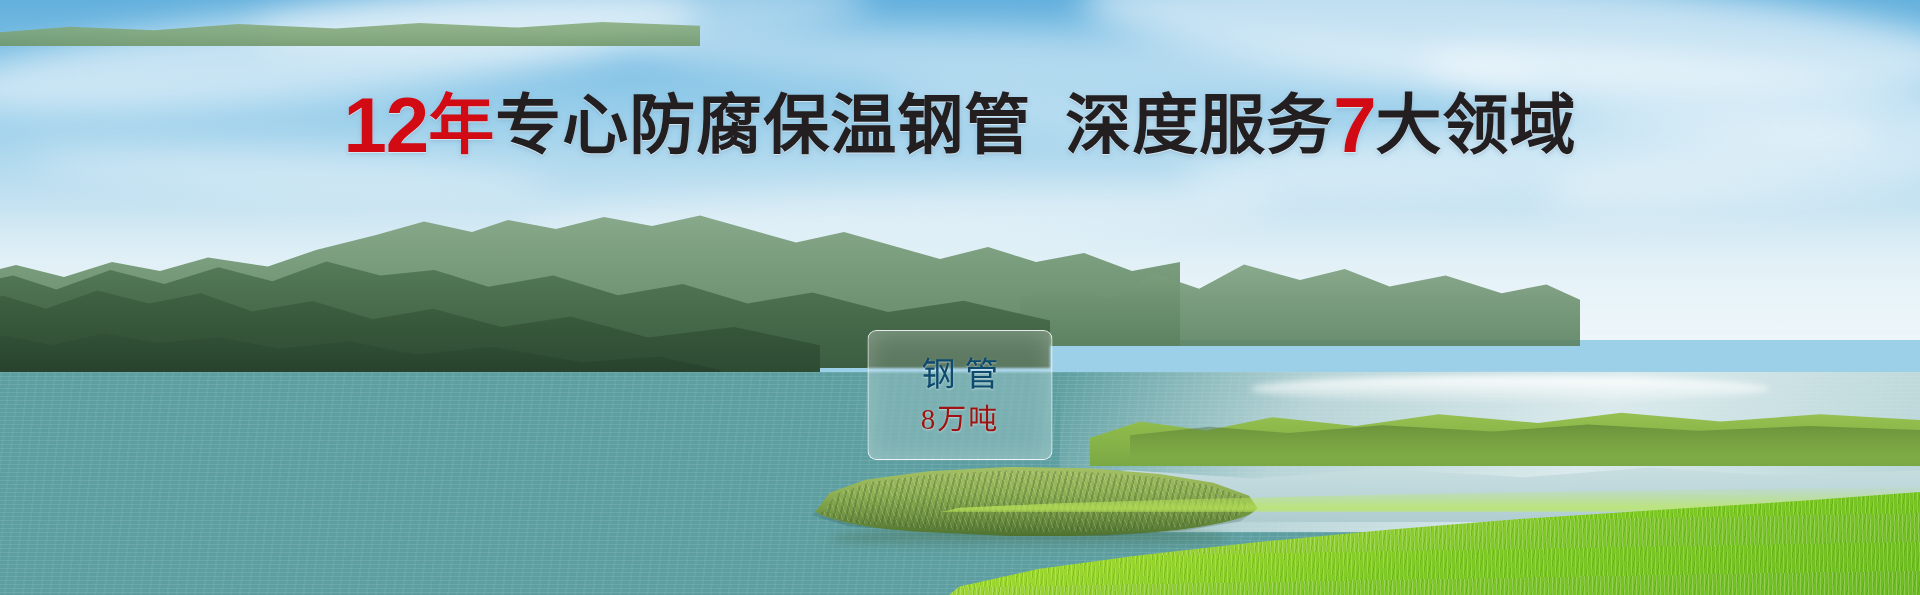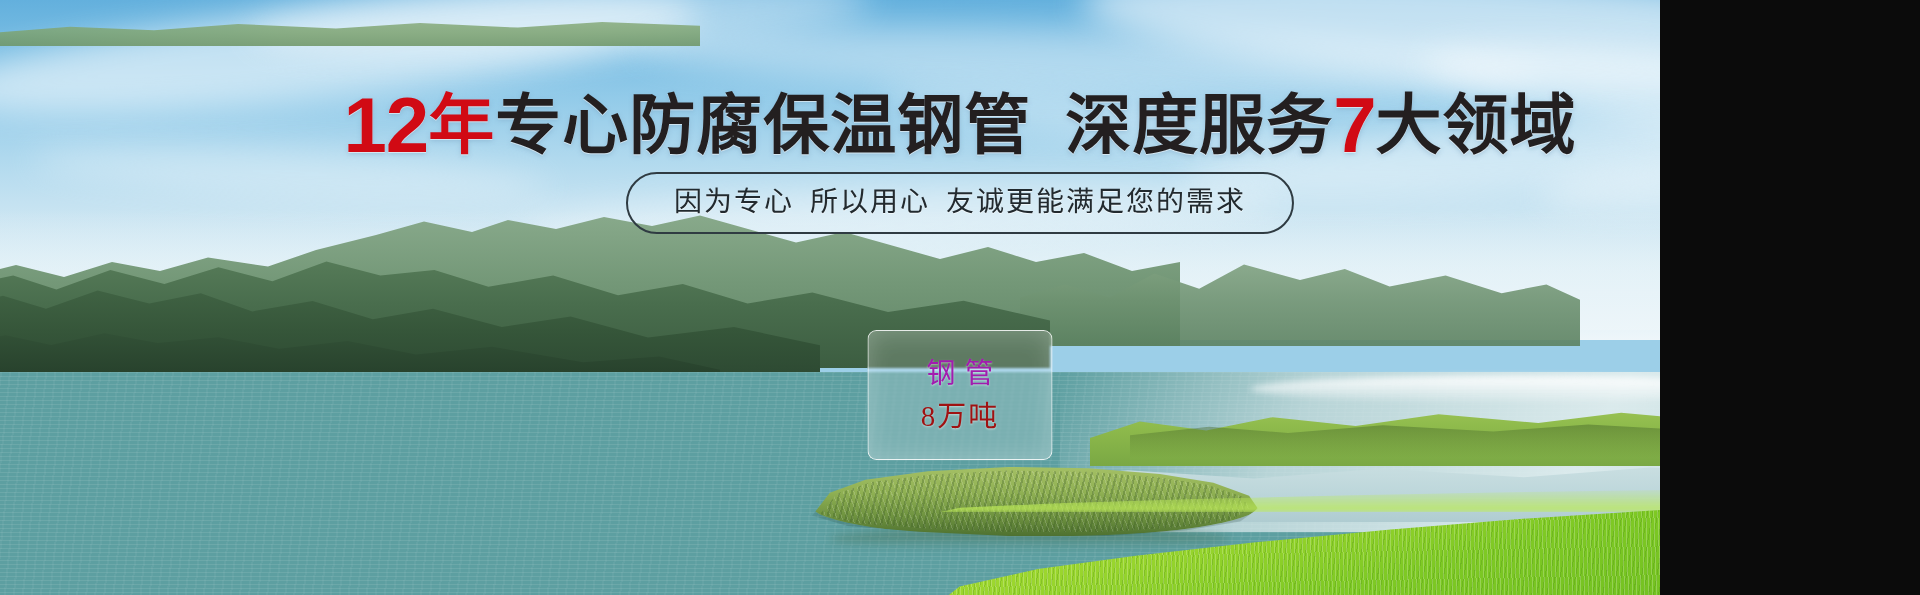--- a/index.html
+++ b/index.html
@@ -1,21 +1,21 @@
 <!DOCTYPE html>
 <html lang="zh-CN"><head>
 <meta charset="utf-8">
 <title>友诚 Banner</title>
 <style>
   html,body{margin:0;padding:0;background:#0b0b0b;}
   *{box-sizing:border-box;}
 
   .banner{
     position:relative;
-    width:1660px;
+    width:1920px;
     height:595px;
     overflow:hidden;
     font-family:"Liberation Sans","DejaVu Sans",sans-serif;
     background:#9ccfe8;
     user-select:none;
   }
 
   
   .sky{
     position:absolute; left:0; top:0; width:1920px; height:330px;
@@ -239,22 +239,22 @@
     backdrop-filter:blur(1px);
     display:flex;
     flex-direction:column;
     align-items:center;
     justify-content:center;
     gap:14px;
     box-shadow:inset 0 0 24px rgba(255,255,255,.22);
   }
   .card + .card{margin-left:-2px;}
   .card-title{
-    font-size:29px;
-    color:#a21caf;
+    font-size:34px;
+    color:#0c4a6e;
     letter-spacing:9px;
     text-indent:9px;
     line-height:1;
     text-shadow:0 1px 2px rgba(255,255,255,.5);
   }
   .card-value{
     font-size:29px;
     color:#9f1212;
     letter-spacing:2px;
     line-height:1;
@@ -313,23 +313,20 @@
   <div class="grass-edge"></div>
   <div class="grass"></div>
   <div class="grass-tex"></div>
 
   <div class="content">
 
     <div class="headline">
       <span class="hl-red hl-num">12</span><span class="hl-red">年</span><span>专心防腐保温钢管</span><span class="hl-gap"></span><span>深度服务</span><span class="hl-red hl-num">7</span><span>大领域</span>
     </div>
 
-    <div class="subpill">
-      <span>因为专心</span><span class="sp-gap"></span><span>所以用心</span><span class="sp-gap"></span><span>友诚更能满足您的需求</span>
-    </div>
 
     <div class="cards">
 
       <div class="card">
         <div class="card-title">钢管</div>
         <div class="card-value">
           <span>8万吨</span>
         </div>
       </div>
 

